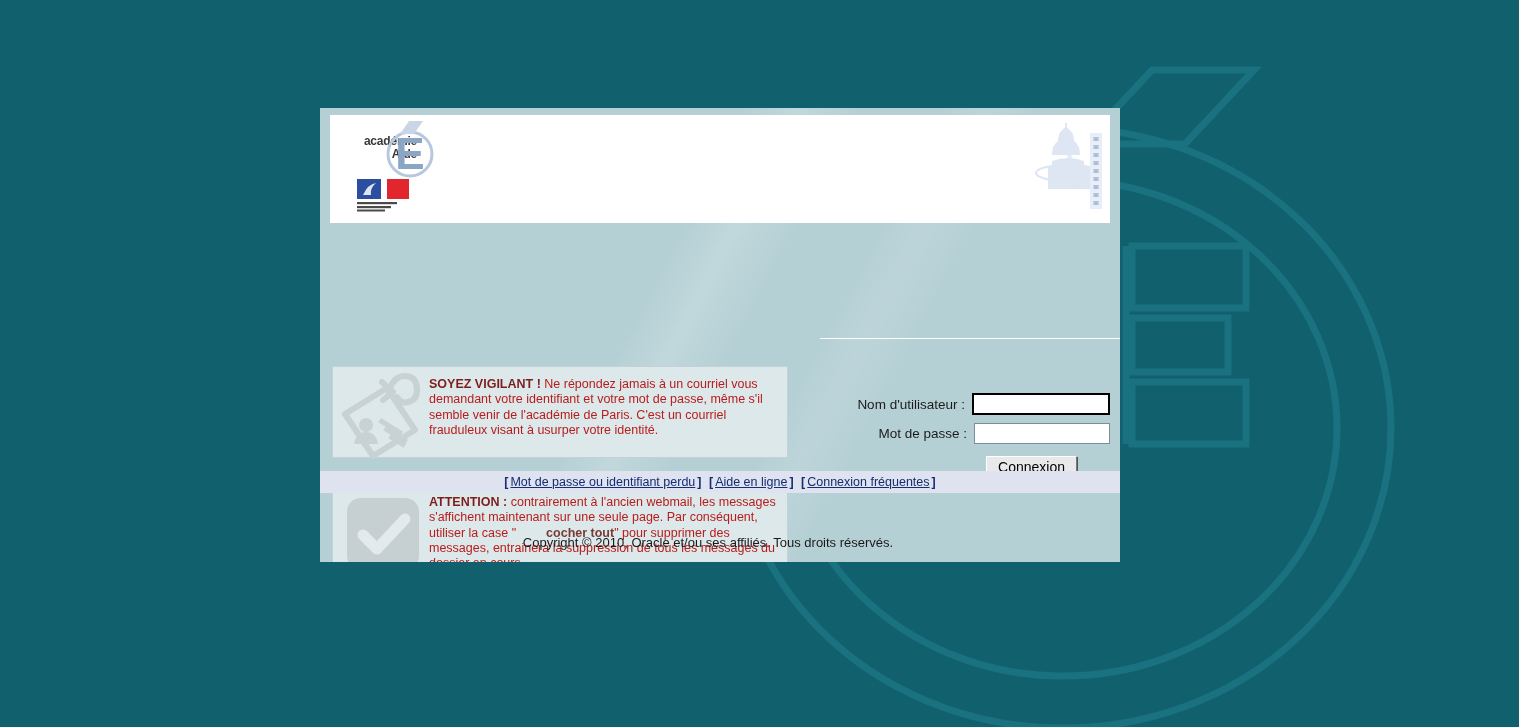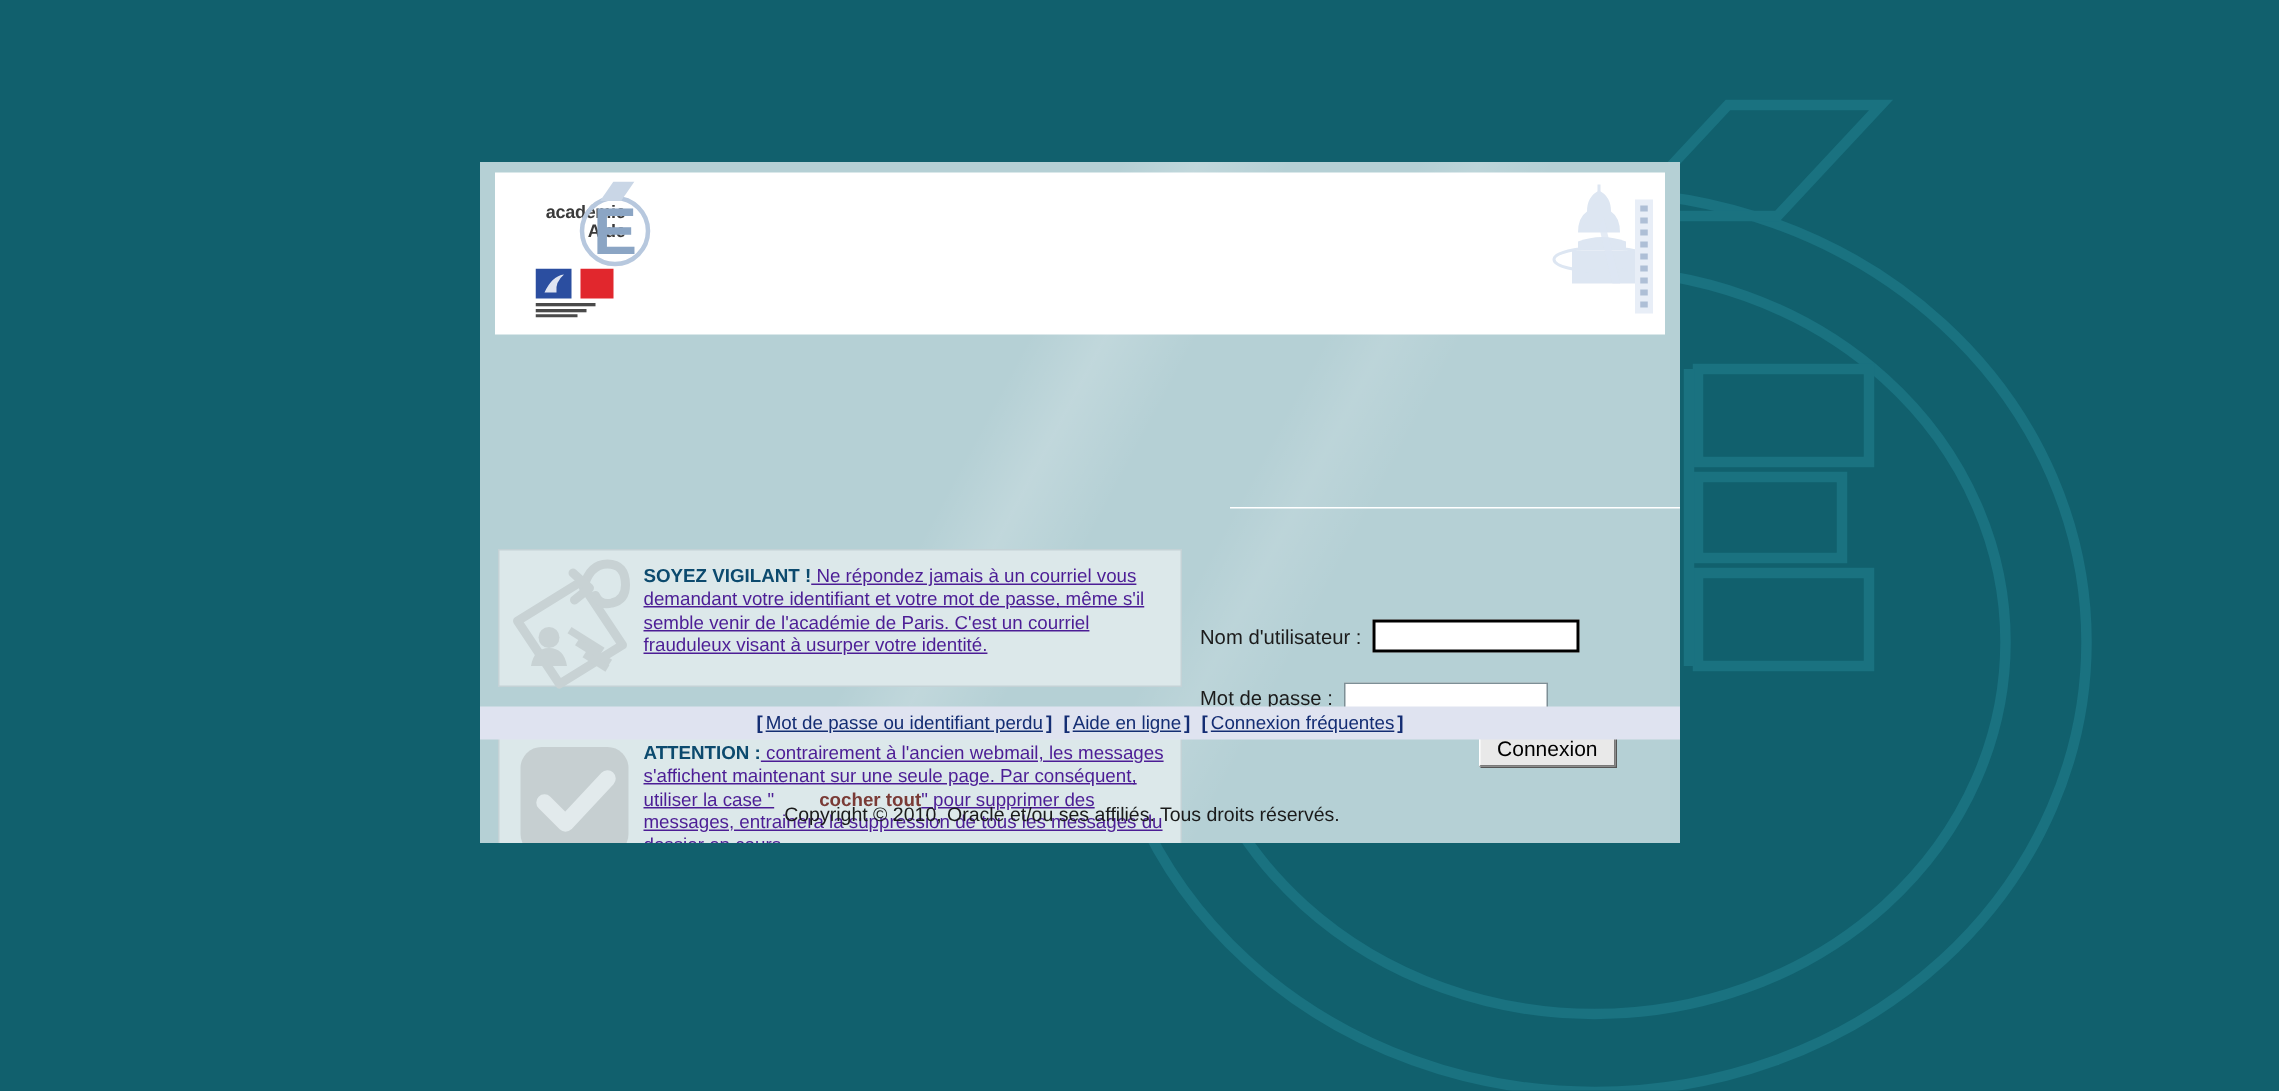--- a/index.html
+++ b/index.html
@@ -148,44 +148,44 @@
     line-height: 15.3px;
   }
   .notice + .notice { margin-top: 26px; }
   .notice .notice-icon {
     position: absolute;
     left: 4px;
     top: 3px;
     width: 92px;
     height: 92px;
   }
-  .notice .hl { color: #0c4a6e; font-weight: bold; }
+  .notice .hl { color: #7f1d1d; font-weight: bold; }
   .notice .bold { font-weight: bold; color: #7a3b36; padding-left: 30px; }
-  .notice-body { color: #4c1d95; text-decoration: underline; }
+  .notice-body { color: #b91c1c; }
 
   
   .login-rule {
     position: absolute;
     left: 20px;
     top: 0px;
     width: 320px;
     height: 1px;
     background: #ffffff;
   }
   .login-form {
     position: absolute;
     left: 0px;
     top: 55px;
     width: 310px;
   }
   .form-row {
     display: flex;
     align-items: center;
+    justify-content: flex-end;
     margin-bottom: 8px;
-    margin-top: 20px;
   }
   .form-label {
     font-size: 13.5px;
     color: #1c1c1c;
     margin-right: 7px;
     white-space: nowrap;
   }
   .txt {
     width: 130px;
     height: 16px;

